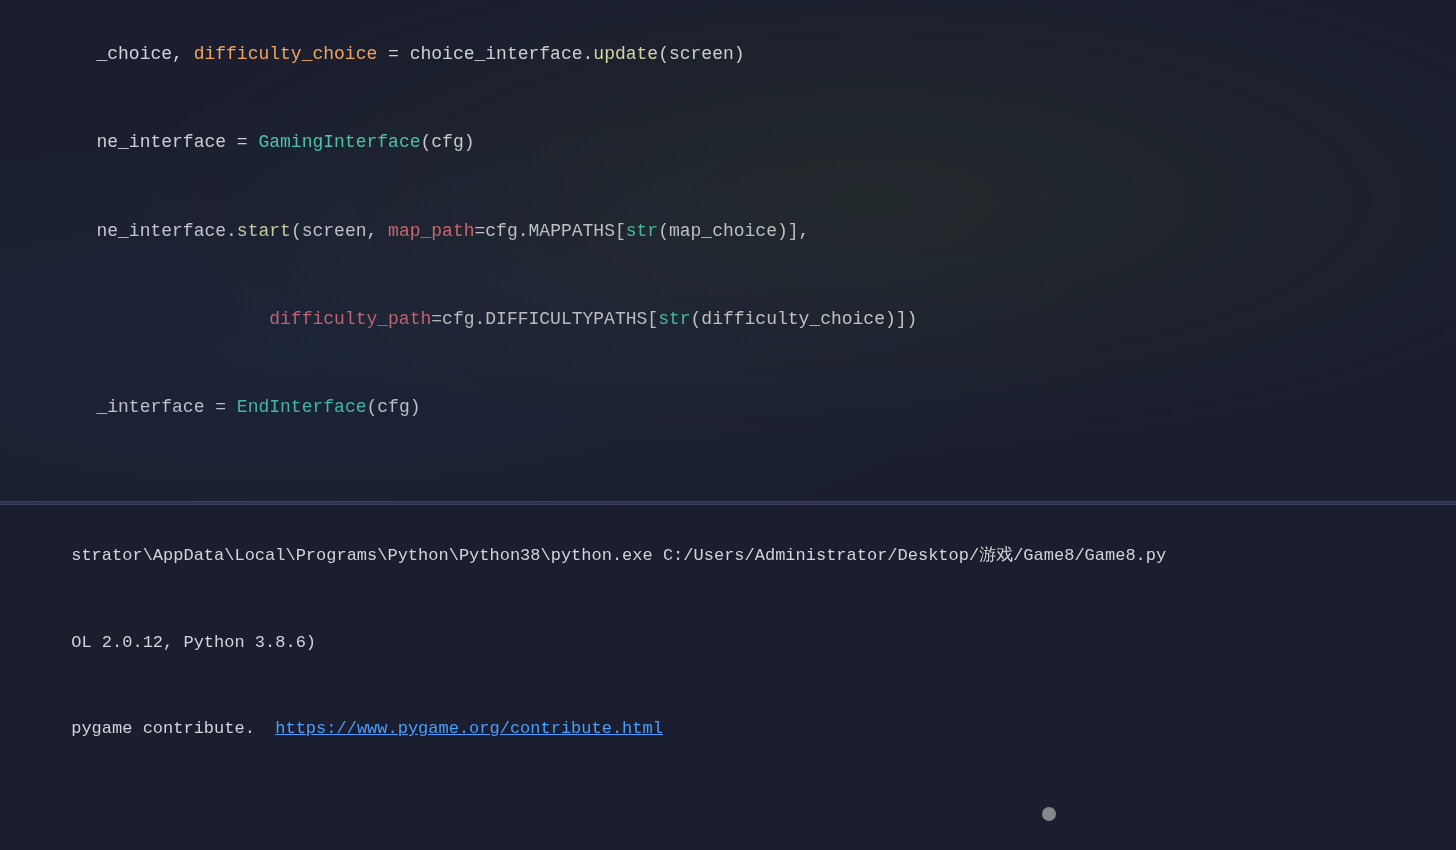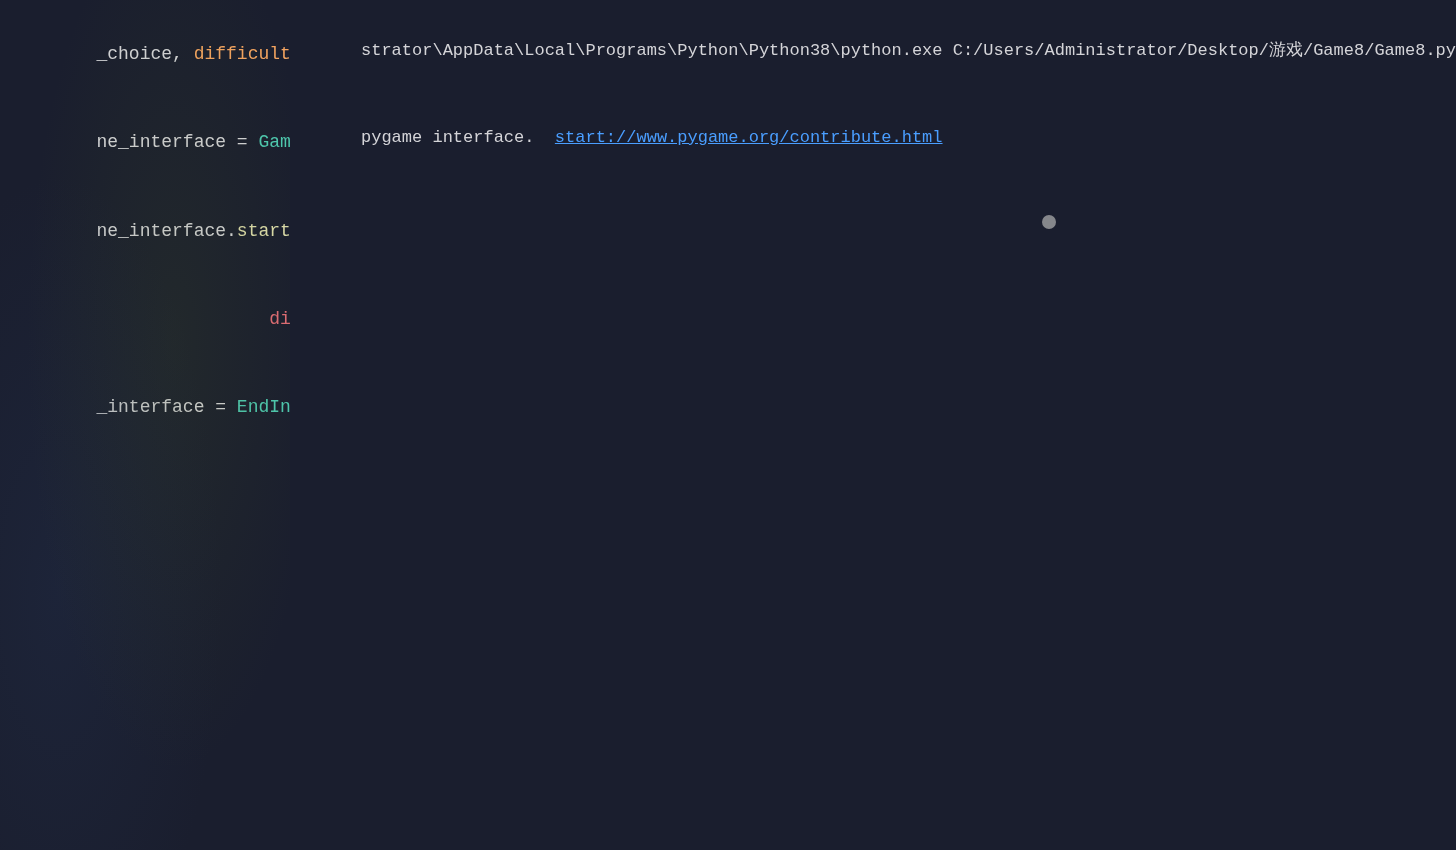--- a/index.html
+++ b/index.html
@@ -13,20 +13,21 @@
       height: 850px;
       overflow: hidden;
       background-color: #1a1e2e;
       font-family: 'Courier New', Courier, monospace;
     }
 
     .ide-container {
       width: 100%;
       height: 100%;
       display: flex;
+      flex-direction: column;
       background-color: #1a1e2e;
     }
 
     .code-area {
       flex: 1;
       background-color: #1a1e2e;
       padding: 10px 0;
       overflow: hidden;
       position: relative;
     }
@@ -136,23 +137,26 @@
   </div>
 
   <div class="divider-line"></div>
 
   <div class="terminal-area">
 
     <div class="terminal-line">
       <span>strator\AppData\Local\Programs\Python\Python38\python.exe C:/Users/Administrator/Desktop/游戏/Game8/Game8.py</span>
     </div>
 
+    <div class="terminal-line">
+      <span>OL 2.0.12, Python 3.8.6)</span>
+    </div>
 
     <div class="terminal-line">
-      <span>pygame interface.  </span><a class="terminal-link" href="#">start://www.pygame.org/contribute.html</a>
+      <span>pygame contribute.  </span><a class="terminal-link" href="#">https://www.pygame.org/contribute.html</a>
     </div>
 
     <div class="terminal-line">&nbsp;</div>
 
 
     <div style="position: relative; height: 40px;">
       <div class="cursor-indicator" style="right: 400px; top: 5px; width: 14px; height: 14px; background: rgba(180,180,180,0.7);"></div>
     </div>
   </div>
 </div>

